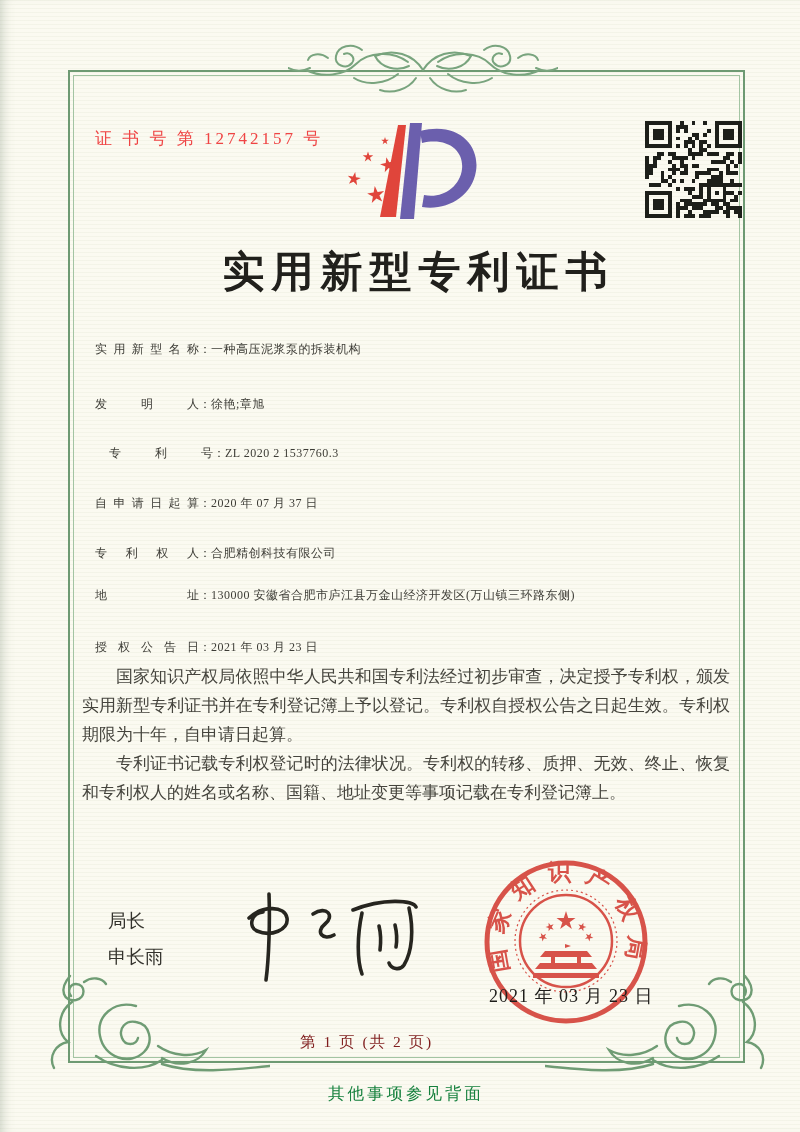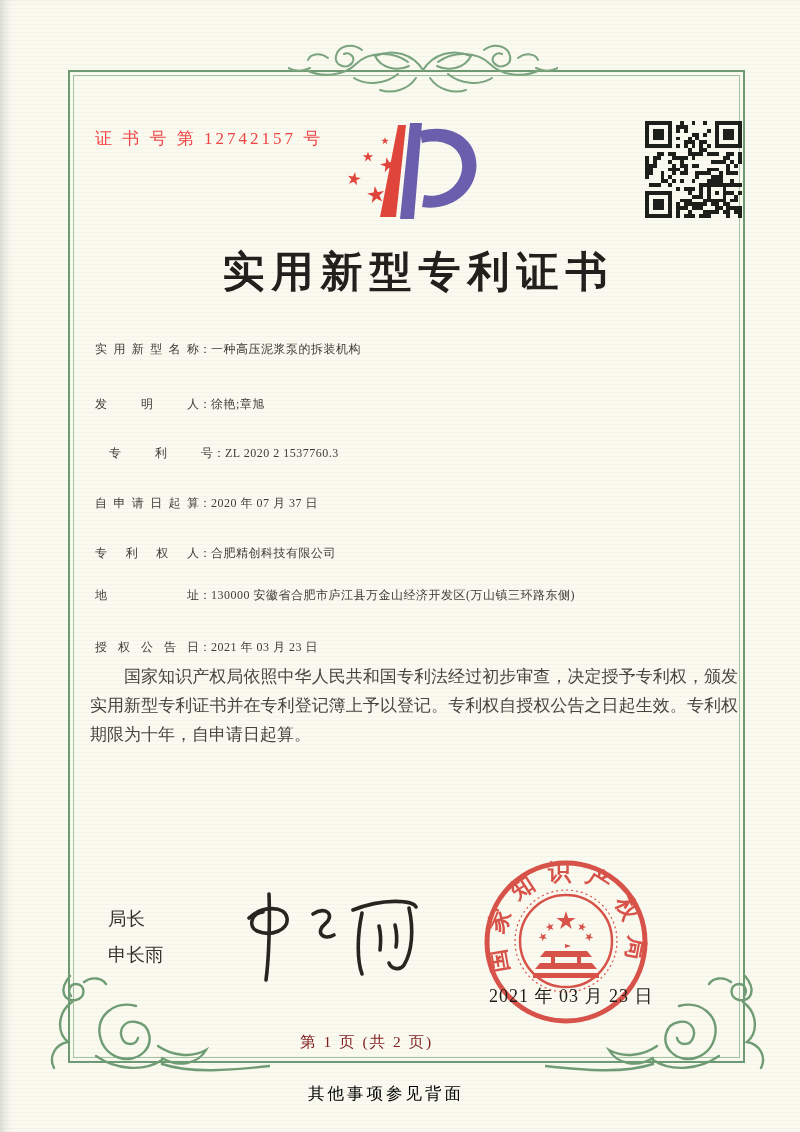--- a/index.html
+++ b/index.html
@@ -30,30 +30,30 @@
   .row{left:95px;font-size:12px;color:#3d3c36;line-height:27px;}
   .flabel{
     display:inline-block;width:104px;text-align:justify;text-align-last:justify;
     vertical-align:top;
   }
   .colon{display:inline-block;vertical-align:top;}
   .fvalue{display:inline-block;vertical-align:top;max-width:470px;letter-spacing:.5px;}
   .grant-right{position:absolute;left:360px;top:0;white-space:nowrap;}
   .paras{
     left:82px;top:662px;width:648px;font-size:17px;line-height:29px;
-    color:#45443d;text-align:justify;margin-left:8px;
+    color:#45443d;text-align:justify;
   }
   .paras p{margin:0;text-indent:2em;}
-  .signer{left:108px;top:903px;font-size:18.5px;color:#34332d;line-height:36px;font-family:Liberation Mono, monospace;}
+  .signer{left:108px;top:903px;font-size:18.5px;color:#34332d;line-height:36px;}
   .seal-date{
     left:489px;top:984px;font-size:18px;color:#1f1e1b;letter-spacing:1px;
     z-index:6;white-space:nowrap;
   }
   .page-no{left:300px;top:1032px;font-size:15.5px;color:#7f1d1d;letter-spacing:2px;}
-  .back-note{left:308px;top:1083px;font-size:16.5px;color:#000000;letter-spacing:3px;}
+  .back-note{left:328px;top:1083px;font-size:16.5px;color:#15803d;letter-spacing:3px;}
   svg{display:block;}
   .orn{pointer-events:none;}
 </style>
 </head>
 <body>
 
 <div class="abs frame">
   <div class="frame-inner"></div>
 </div>
 
@@ -438,20 +438,21 @@
   <span class="flabel">地址</span><span class="colon">：</span><span class="fvalue">130000 安徽省合肥市庐江县万金山经济开发区(万山镇三环路东侧)</span>
 </div>
 <div class="abs row" style="top:634px;width:650px;">
   <span>
     <span class="flabel">授权公告日</span><span class="colon">：</span><span class="fvalue">2021 年 03 月 23 日</span>
   </span>
 </div>
 
 <div class="abs paras">
   <p>国家知识产权局依照中华人民共和国专利法经过初步审查，决定授予专利权，颁发实用新型专利证书并在专利登记簿上予以登记。专利权自授权公告之日起生效。专利权期限为十年，自申请日起算。</p>
+  <p>专利证书记载专利权登记时的法律状况。专利权的转移、质押、无效、终止、恢复和专利权人的姓名或名称、国籍、地址变更等事项记载在专利登记簿上。</p>
 </div>
 
 <div class="abs signer">
   <div>局长</div>
   <div>申长雨</div>
 </div>
 
 <svg class="abs" style="left:213px;top:880px;" width="205" height="110" viewBox="0 0 205 110" fill="none" stroke="#26251f" stroke-width="3.6" stroke-linecap="round">
   <path d="M36,38 C50,25 72,26 74,38 C76,50 58,57 44,51 C35,47 38,33 50,32"></path>
   <path d="M56,14 C57,40 56,78 53,100"></path>

